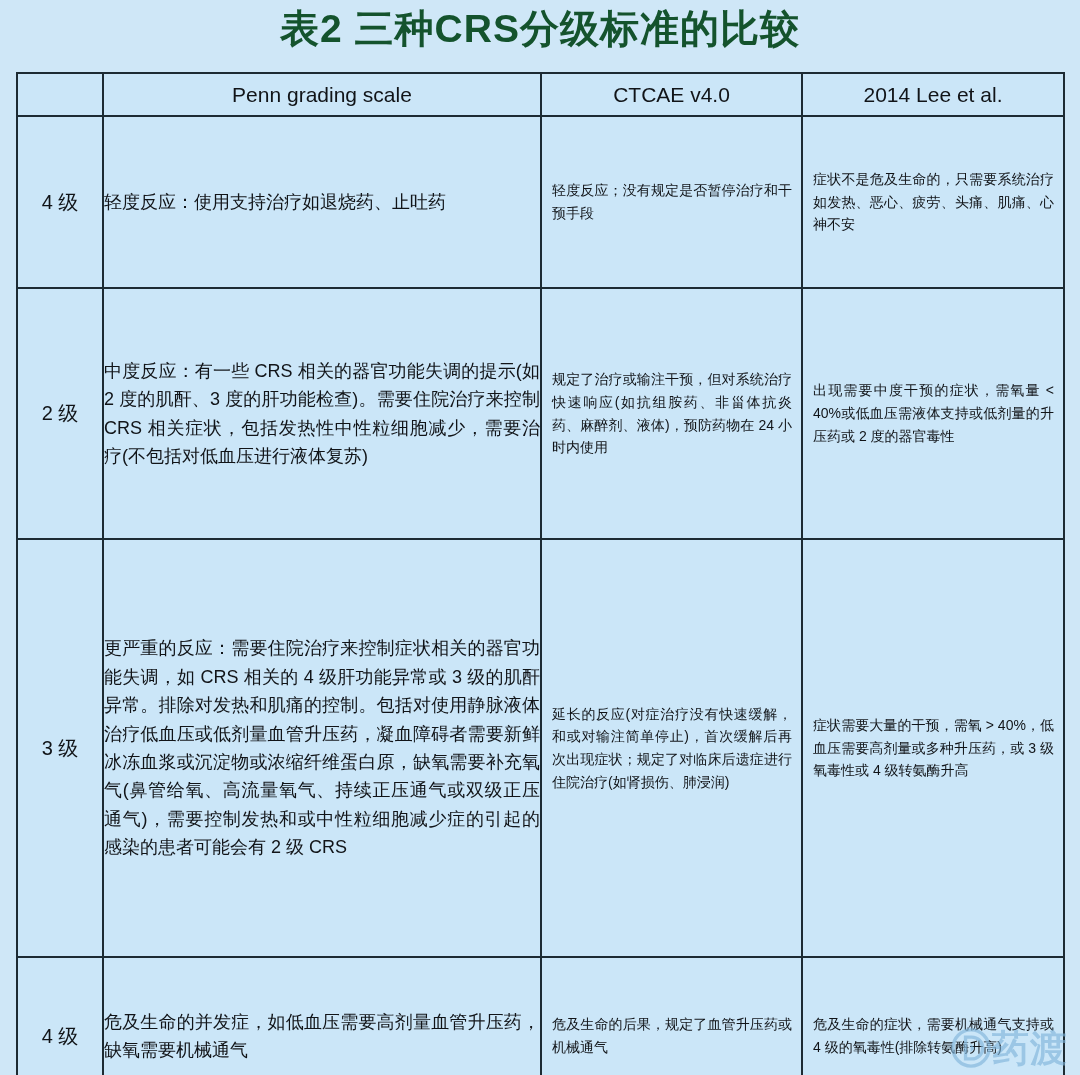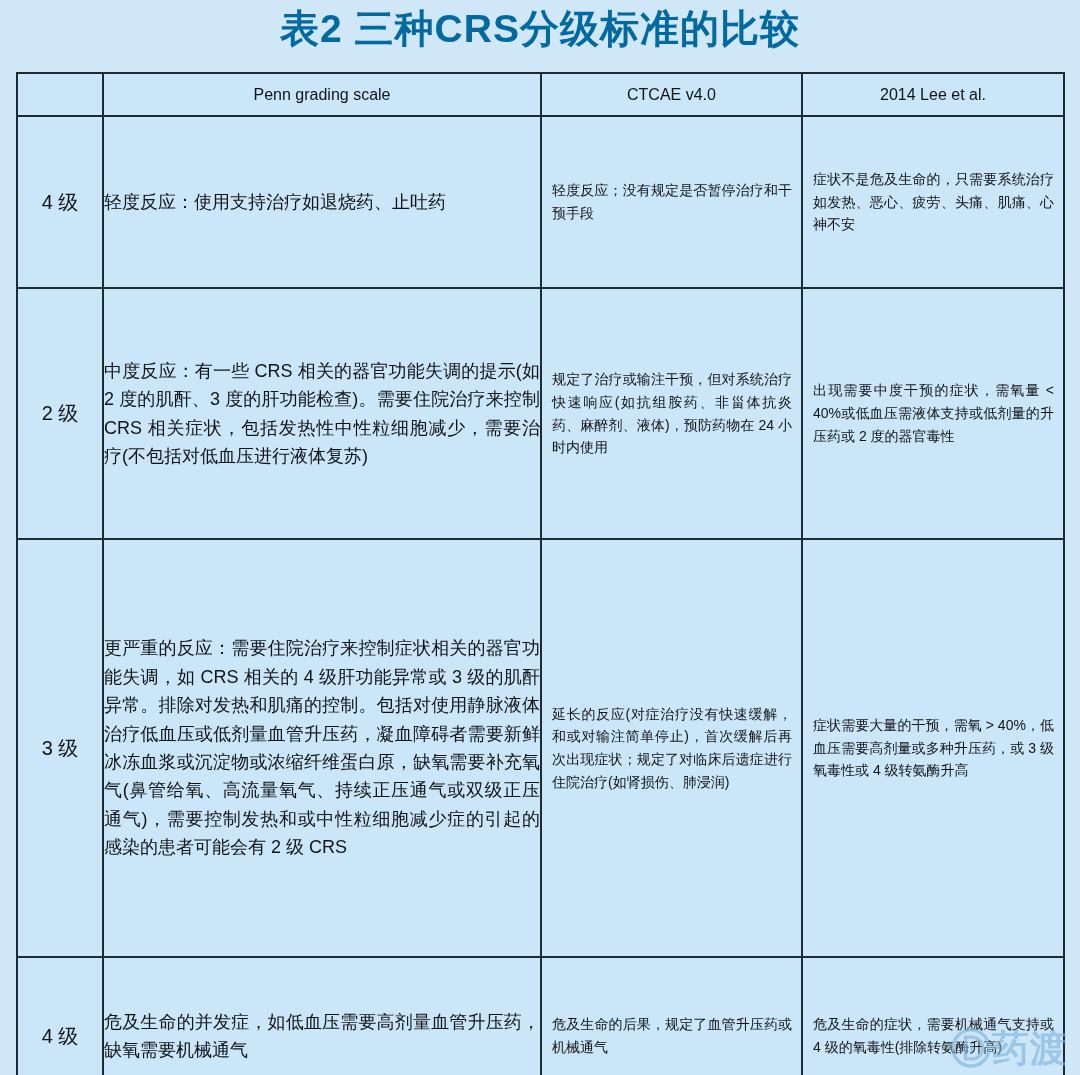--- a/index.html
+++ b/index.html
@@ -11,21 +11,21 @@
     height: 1075px;
     background: #cfe7f7;
     font-family: "Liberation Sans", "DejaVu Sans", sans-serif;
     overflow: hidden;
     position: relative;
   }
 
   
   #page-title {
     text-align: center;
-    color: #0369a1;
+    color: #14532d;
     font-size: 39px;
     font-weight: 700;
     letter-spacing: 1px;
     line-height: 1;
     padding-top: 9px;
     padding-bottom: 0;
     height: 52px;
     box-sizing: border-box;
     user-select: none;
   }
@@ -55,21 +55,21 @@
 
   col.c-grade  { width: 86px; }
   col.c-penn   { width: 438px; }
   col.c-ctcae  { width: 261px; }
   col.c-lee    { width: 262px; }
 
   
   tr.head td {
     height: 41px;
     text-align: center;
-    font-size: 16px;
+    font-size: 21px;
     line-height: 1.1;
     white-space: nowrap;
   }
 
   
   td.grade {
     text-align: center;
     font-size: 20px;
     white-space: nowrap;
   }

